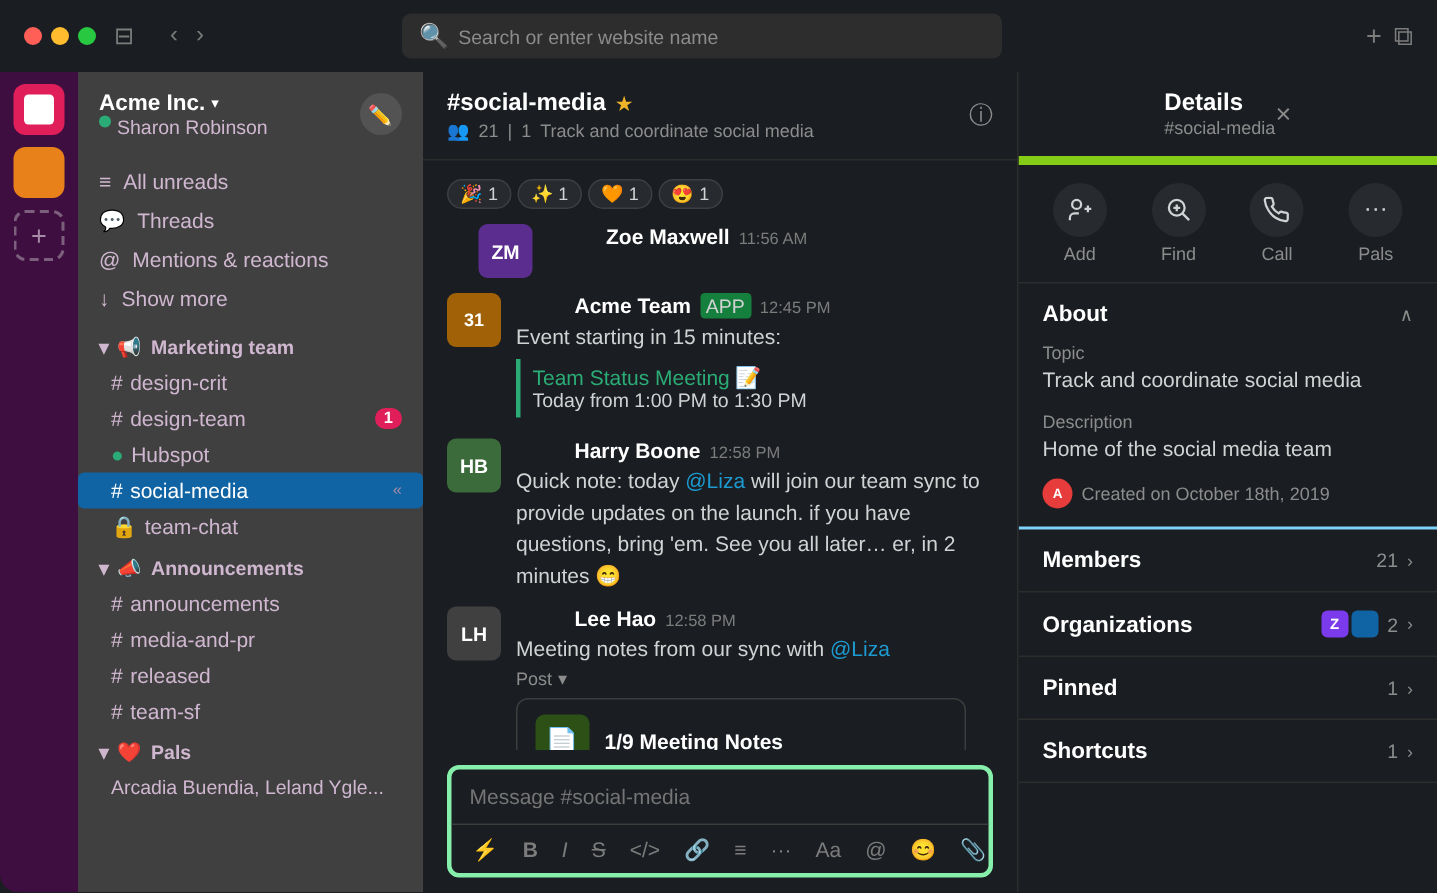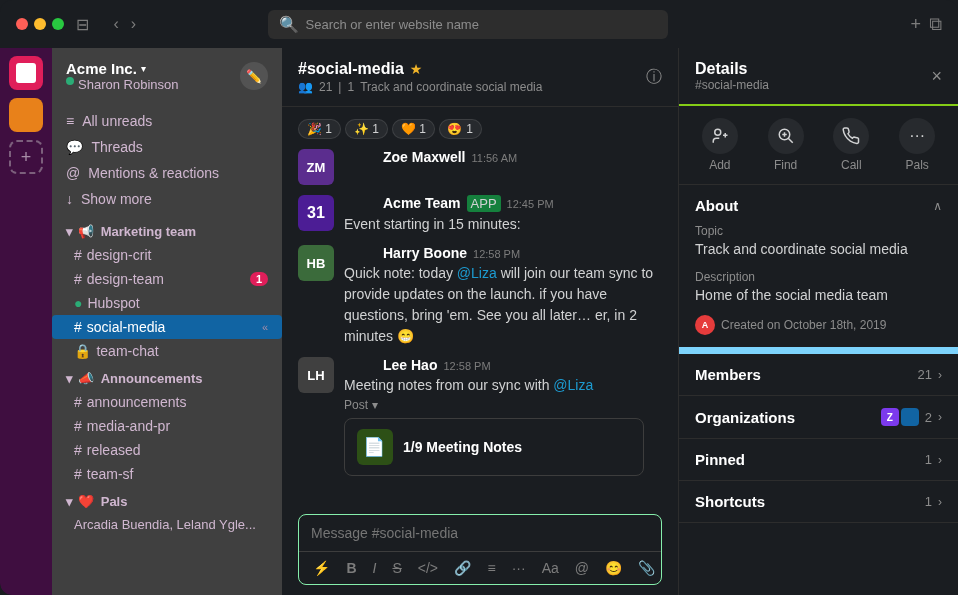--- a/index.html
+++ b/index.html
@@ -65,63 +65,63 @@
 
     .chat-messages { flex: 1; overflow-y: auto; padding: 8px 16px; display: flex; flex-direction: column; gap: 2px; }
     .chat-messages::-webkit-scrollbar { width: 4px; }
     .chat-messages::-webkit-scrollbar-thumb { background: #3d3d3d; border-radius: 2px; }
 
     .reaction-bar { display: flex; gap: 4px; padding: 4px 0; }
     .reaction { background: rgba(255,255,255,0.06); border: 1px solid rgba(255,255,255,0.1); border-radius: 12px; padding: 2px 8px; font-size: 12px; color: #d1d2d3; cursor: pointer; }
 
     .message { display: flex; gap: 10px; padding: 4px 0; }
     .avatar { width: 36px; height: 36px; border-radius: 6px; flex-shrink: 0; display: flex; align-items: center; justify-content: center; font-size: 13px; font-weight: 700; color: white; }
-    .avatar-zoe { background: #5b2d8e; }
-    .avatar-acme { background: #4c1d95; font-size: 16px; font-weight: 700; }
+    .avatar-zoe { background: #5b2d8e; margin-left: 21px; }
+    .avatar-acme { background: #a16207; font-size: 12px; font-weight: 700; }
     .avatar-harry { background: #3b6b3b; }
     .avatar-lee { background: #404040; }
     .msg-content { flex: 1; }
     .msg-header { display: flex; align-items: baseline; gap: 6px; }
     .msg-author { font-weight: 700; font-size: 14px; color: white; margin-left: 39px; }
     .msg-app-badge { background: #15803d; color: #d1d2d3; font-size: 13px; padding: 1px 4px; border-radius: 3px; }
     .msg-time { font-size: 11px; color: #7c7c7c; }
     .msg-text { font-size: 14px; color: #d1d2d3; line-height: 1.5; margin-top: 2px; }
     .msg-text .mention { color: #1d9bd1; cursor: pointer; }
 
     .meeting-card { border-left: 3px solid #2bac76; padding: 4px 8px; margin: 4px 0; }
     .meeting-title { color: #2bac76; font-size: 14px; font-weight: 500; cursor: pointer; }
     .meeting-time { font-size: 13px; color: #d1d2d3; }
 
     .post-attachment { border: 1px solid #3d3d3d; border-radius: 8px; padding: 10px 12px; margin-top: 6px; display: flex; align-items: center; gap: 10px; max-width: 300px; cursor: pointer; }
     .post-icon { width: 36px; height: 36px; border-radius: 6px; background: #2d5016; display: flex; align-items: center; justify-content: center; font-size: 18px; }
     .post-info { flex: 1; }
     .post-title { font-size: 14px; font-weight: 600; color: white; }
 
     .chat-input-area { padding: 10px 16px; flex-shrink: 0; }
-    .chat-input-box { border: 1px solid #86efac; border-radius: 8px; overflow: hidden; }
+    .chat-input-box { border: 3px solid #86efac; border-radius: 8px; overflow: hidden; }
     .chat-input { width: 100%; background: transparent; border: none; padding: 10px 12px; color: #8c8c8c; font-size: 14px; outline: none; }
     .chat-input-toolbar { display: flex; align-items: center; gap: 8px; padding: 6px 10px; border-top: 1px solid #3d3d3d; }
     .toolbar-btn { background: none; border: none; color: #7c7c7c; cursor: pointer; font-size: 14px; padding: 2px 4px; }
 
     
     .details-panel { width: 280px; background: #1a1d21; border-left: 1px solid #2d2d2d; display: flex; flex-direction: column; overflow: hidden; flex-shrink: 0; }
-    .details-header { display: flex; align-items: center; justify-content: space-between; padding: 12px 16px; border-bottom: 2px solid #84cc16; flex-shrink: 0; }
+    .details-header { display: flex; align-items: center; justify-content: center; padding: 12px 16px; border-bottom: 6px solid #84cc16; flex-shrink: 0; }
     .details-title { font-size: 16px; font-weight: 700; color: white; }
     .details-channel { font-size: 12px; color: #8c8c8c; }
     .close-btn { background: none; border: none; color: #8c8c8c; cursor: pointer; font-size: 18px; }
 
     .details-actions { display: flex; justify-content: space-around; padding: 12px 8px; border-bottom: 1px solid #2d2d2d; }
     .detail-action { display: flex; flex-direction: column; align-items: center; gap: 4px; cursor: pointer; }
     .detail-action-icon { width: 36px; height: 36px; background: rgba(255,255,255,0.06); border-radius: 50%; display: flex; align-items: center; justify-content: center; color: #d1d2d3; font-size: 16px; }
     .detail-action-label { font-size: 12px; color: #8c8c8c; }
 
     .details-body { flex: 1; overflow-y: auto; }
     .details-body::-webkit-scrollbar { width: 0; }
 
-    .details-section { padding: 12px 16px; border-bottom: 7px solid #7dd3fc; }
+    .details-section { padding: 12px 16px; border-bottom: 2px solid #7dd3fc; }
     .details-section-header { display: flex; align-items: center; justify-content: space-between; cursor: pointer; }
     .details-section-title { font-size: 15px; font-weight: 700; color: white; }
     .details-section-caret { color: #8c8c8c; font-size: 12px; }
 
     .about-field { margin-top: 10px; }
     .about-label { font-size: 12px; color: #8c8c8c; margin-bottom: 2px; }
     .about-value { font-size: 14px; color: #d1d2d3; line-height: 1.4; }
 
     .created-row { display: flex; align-items: center; gap: 6px; margin-top: 10px; }
     .creator-avatar { width: 20px; height: 20px; border-radius: 50%; background: #e63c3c; display: flex; align-items: center; justify-content: center; font-size: 9px; color: white; font-weight: 700; }
@@ -341,20 +341,24 @@
 
         <div class="message">
           <div class="avatar avatar-acme">31</div>
           <div class="msg-content">
             <div class="msg-header">
               <span class="msg-author">Acme Team</span>
               <span class="msg-app-badge">APP</span>
               <span class="msg-time">12:45 PM</span>
             </div>
             <div class="msg-text">Event starting in 15 minutes:</div>
+            <div class="meeting-card">
+              <div class="meeting-title">Team Status Meeting 📝</div>
+              <div class="meeting-time">Today from 1:00 PM to 1:30 PM</div>
+            </div>
           </div>
         </div>
 
         <div class="message">
           <div class="avatar avatar-harry">HB</div>
           <div class="msg-content">
             <div class="msg-header">
               <span class="msg-author">Harry Boone</span>
               <span class="msg-time">12:58 PM</span>
             </div>

